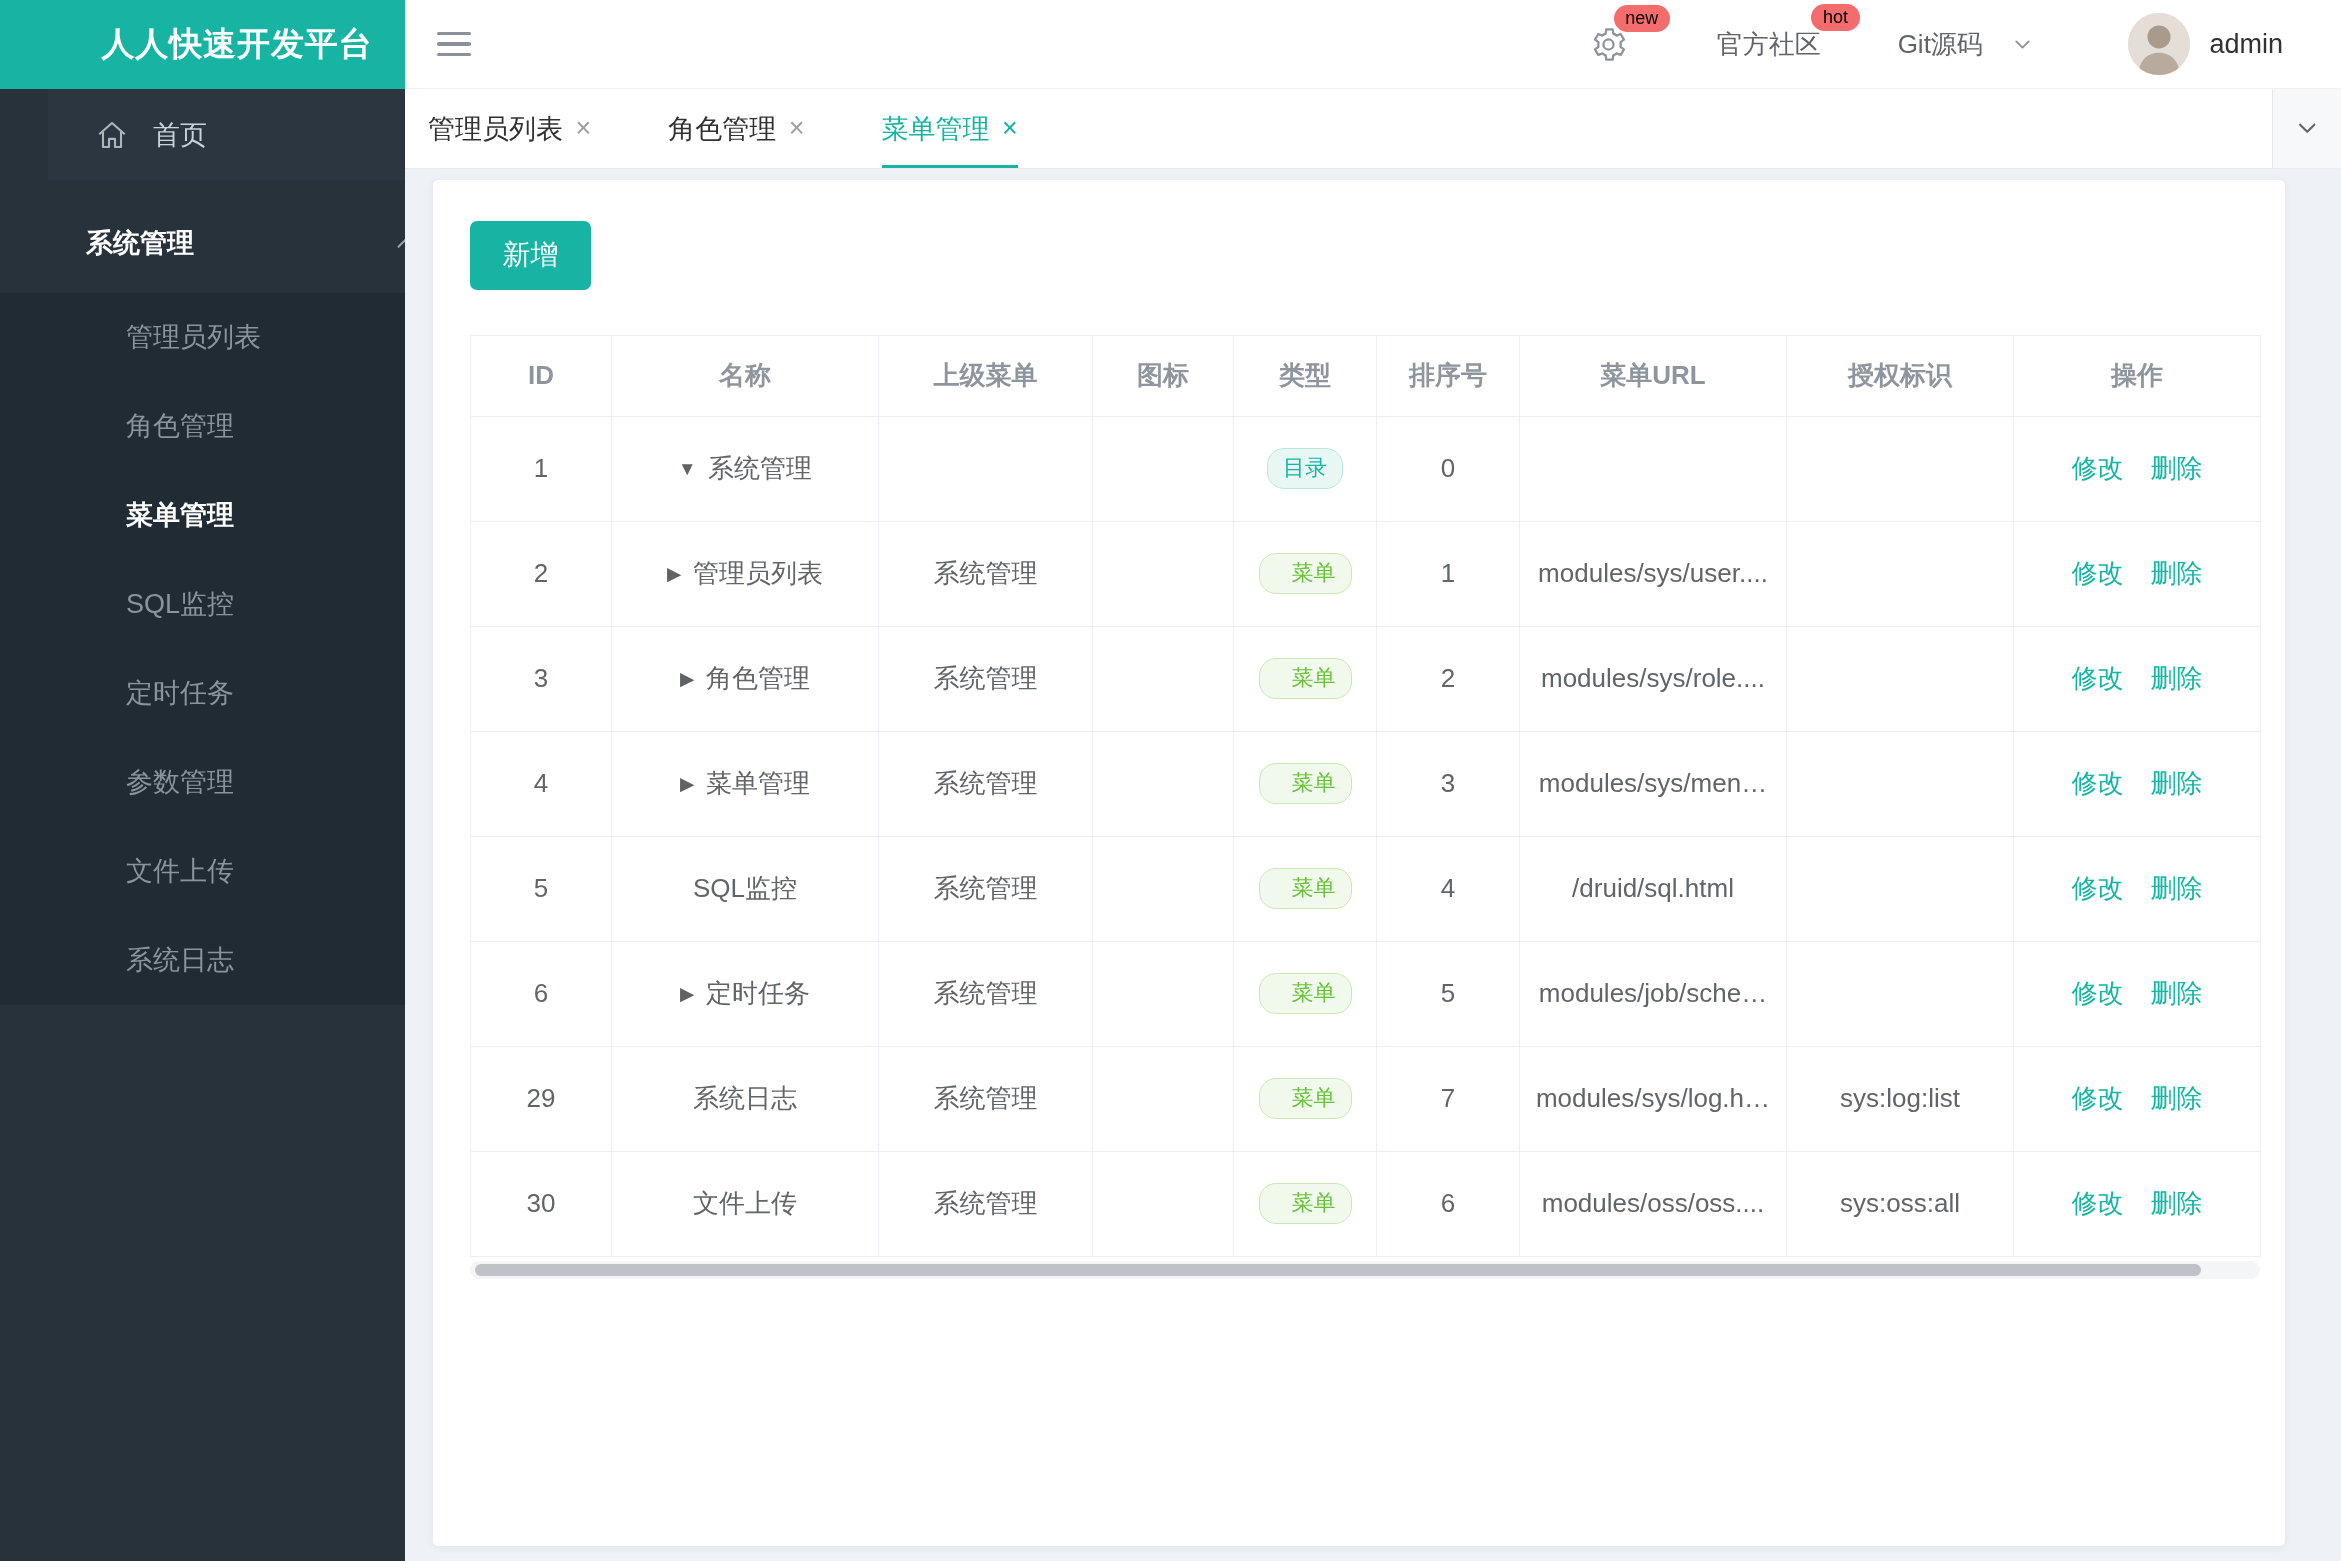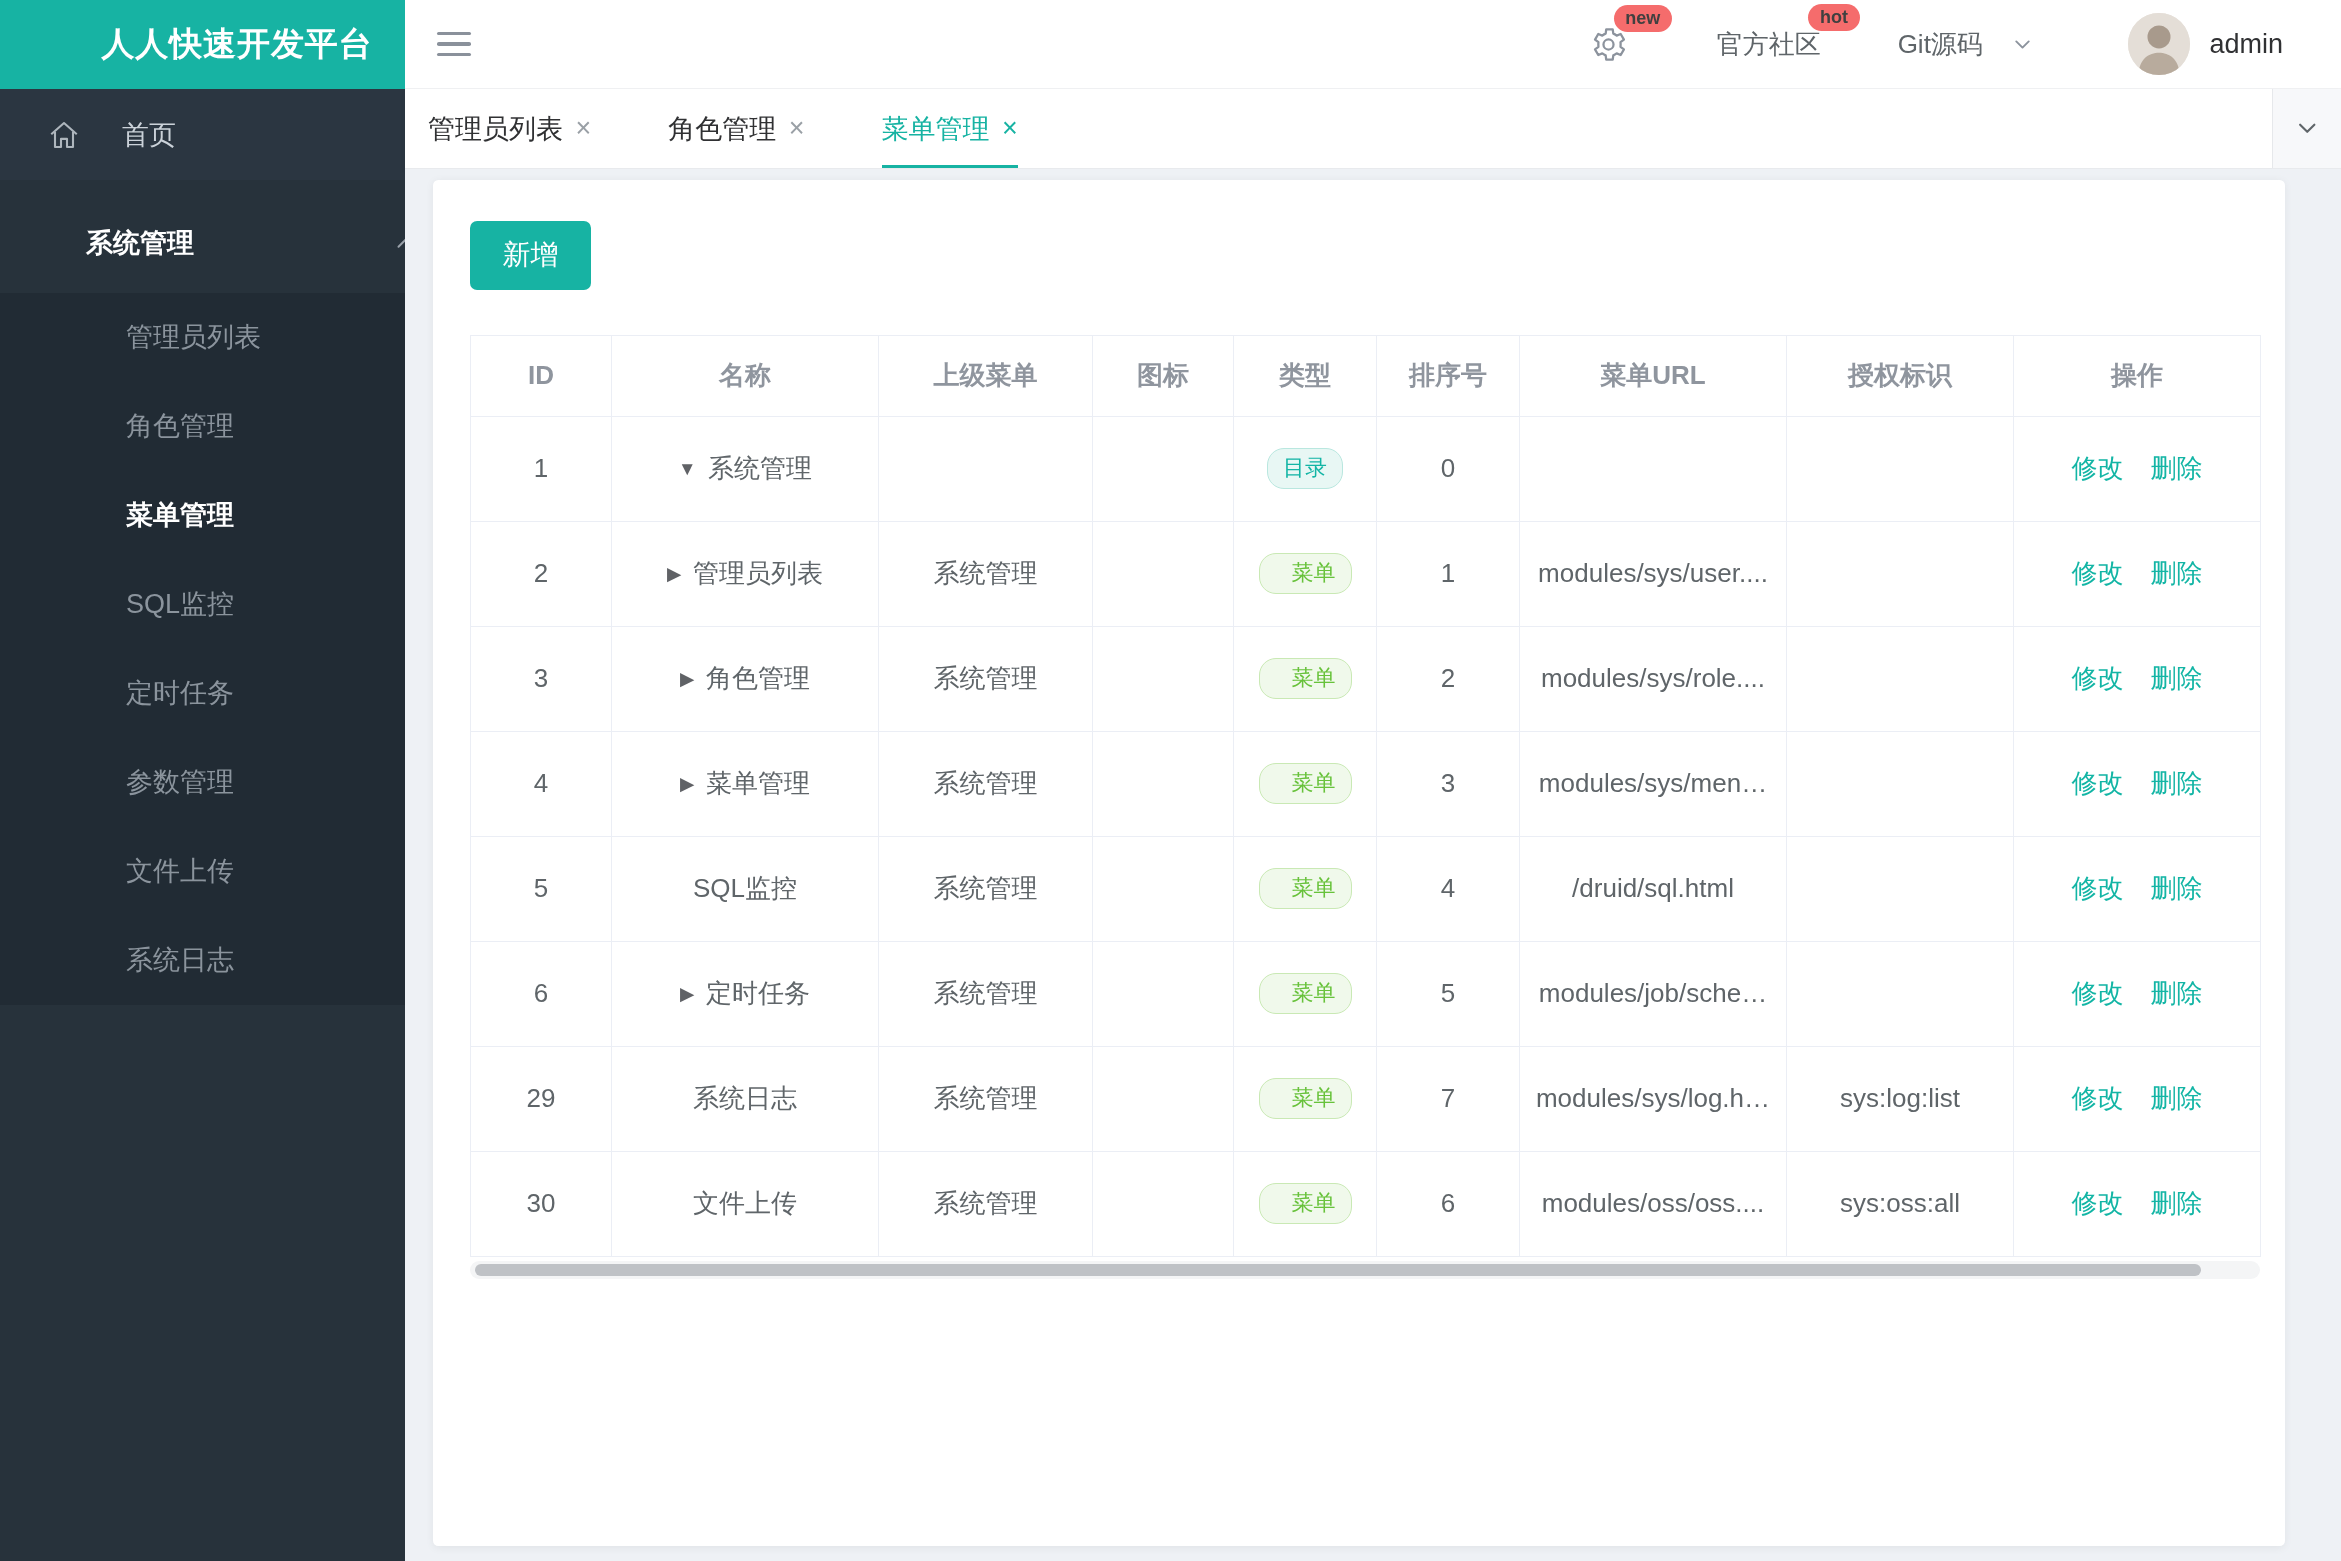--- a/index.html
+++ b/index.html
@@ -5,38 +5,38 @@
   html,body{margin:0;padding:0;}
   body{width:2342px;height:1562px;overflow:hidden;background:#EEF1F5;
        font-family:"Liberation Sans","DejaVu Sans",sans-serif;
        -webkit-font-smoothing:antialiased;}
   .app{position:relative;width:2342px;height:1562px;}
 
   
   .sidebar{position:absolute;left:0;top:0;width:474px;height:1562px;background:var(--side-base,#27323B);}
   .logo{height:89px;background:var(--brand,#17B3A3);color:#fff;font-size:33px;font-weight:bold;
         display:flex;align-items:center;justify-content:center;letter-spacing:0.9px;}
-  .side-home{height:91px;background:#2B3641;display:flex;align-items:center;gap:40px;
-             padding-left:46px;color:#CBD2D9;font-size:27px;cursor:pointer;}
+  .side-home{height:91px;background:#2B3641;display:flex;align-items:center;gap:23px;
+             padding-left:46px;color:#CBD2D9;font-size:27px;cursor:pointer;margin-left:48px;}
   .side-home svg{flex:0 0 auto;}
   .side-section{height:100px;display:flex;align-items:center;justify-content:space-between;
                 padding:0 53px 0 86px;color:#FFFFFF;font-size:27px;font-weight:bold;cursor:pointer;margin-top:12.5px;}
   .side-sub{list-style:none;margin:0;padding:0;background:var(--side-sub,#212B34);}
   .side-sub li{height:89px;line-height:89px;padding-left:126px;color:#8B949D;font-size:27px;cursor:pointer;}
   .side-sub li.active{color:#FFFFFF;font-weight:bold;}
 
   
   .topbar{position:absolute;left:405px;top:0;right:0;height:89px;background:#fff;
           display:flex;align-items:center;justify-content:space-between;padding:0 59px 0 32px;
           border-bottom:0.9px solid #F0F1F3;box-sizing:border-box;}
   .hamburger{width:34px;cursor:pointer;}
   .hamburger i{display:block;width:34px;height:3.6px;background:#8A919B;margin:7.1px 0;border-radius:1.8px;}
   .top-right{display:flex;align-items:center;height:100%;}
-  .pill{position:absolute;font-size:18px;font-weight:bold;line-height:1;padding:4.5px 11.6px;border-radius:890px;
-        background:var(--badge,#F56C6C);color:#404040;}
+  .pill{position:absolute;font-size:18px;font-weight:normal;line-height:1;padding:4.5px 11.6px;border-radius:890px;
+        background:var(--badge,#F56C6C);color:#000000;}
   .gear-wrap{position:relative;margin-right:89px;display:flex;align-items:center;cursor:pointer;}
   .gear-wrap .pill{top:-19.6px;left:25px;}
   .community{position:relative;margin-right:77px;font-size:26px;color:#5F6569;cursor:pointer;}
   .community .pill{top:-23px;right:-39px;}
   .git{display:flex;align-items:center;gap:27px;margin-right:93px;font-size:26px;color:#5F6569;cursor:pointer;}
   .avatar{width:62px;height:62px;border-radius:50%;overflow:hidden;margin-right:19.6px;background:#E9E4DE;cursor:pointer;}
   .username{font-size:27px;color:#303133;cursor:pointer;}
 
   
   .tabbar{position:absolute;left:405px;top:89px;right:0;height:80px;background:#fff;

